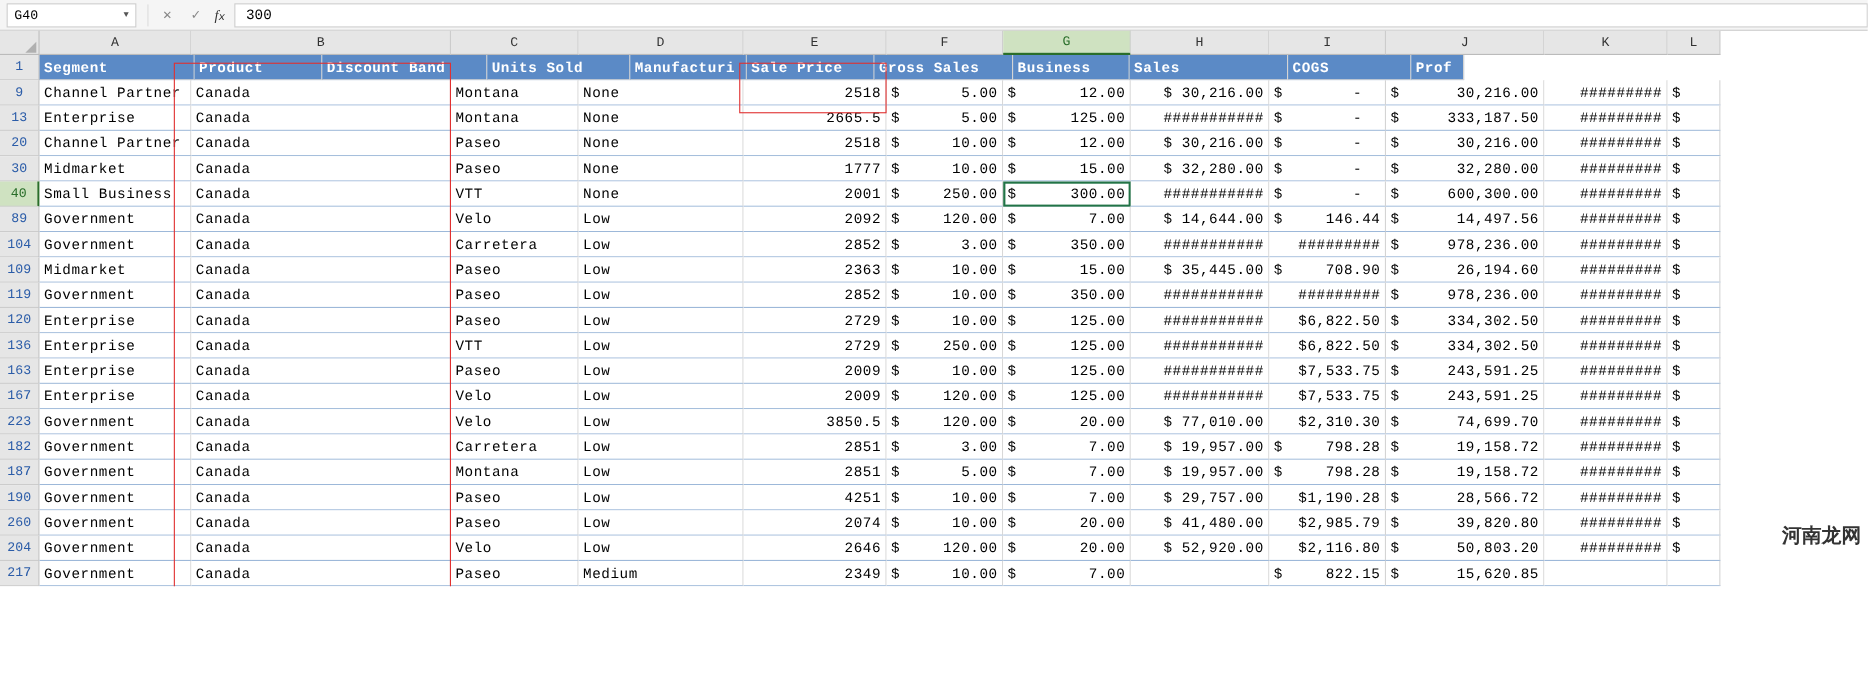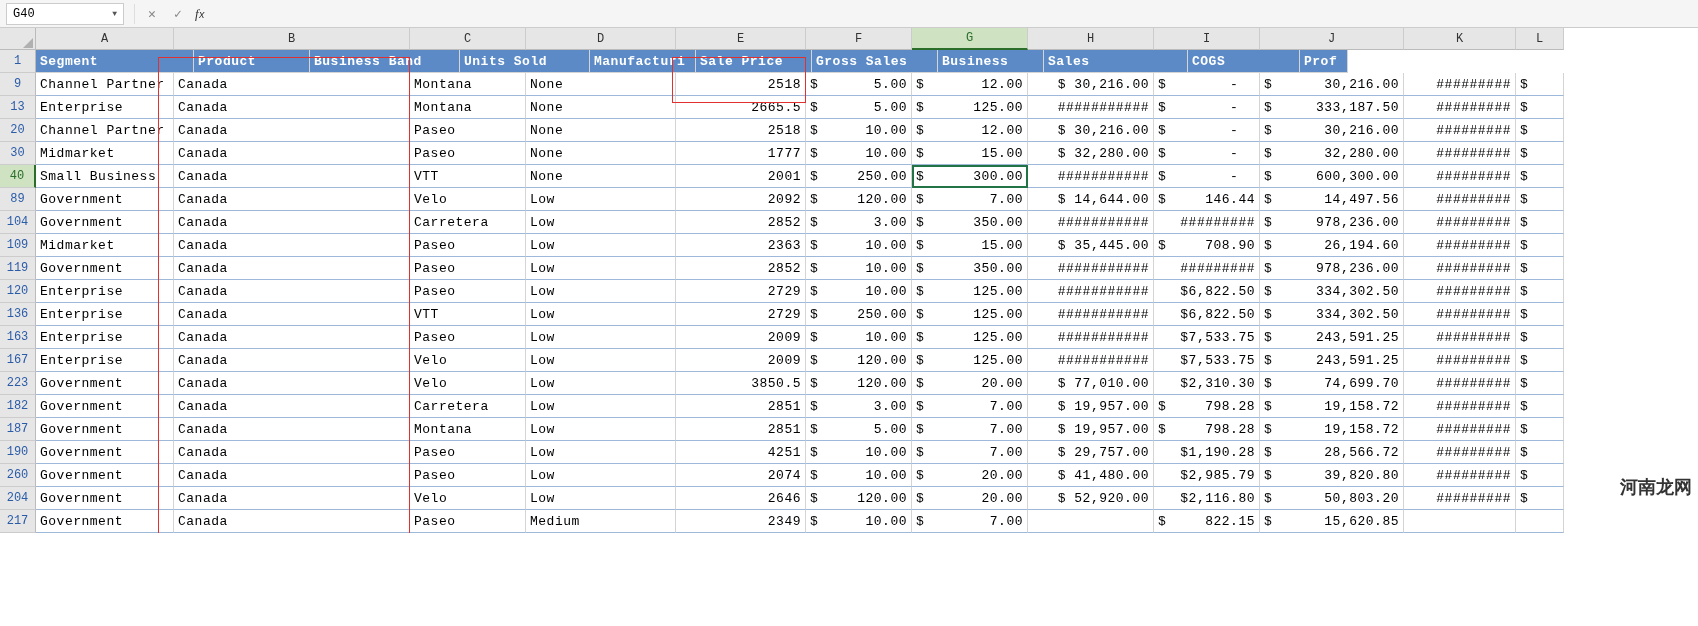--- a/index.html
+++ b/index.html
@@ -39,20 +39,23 @@
 
 <div class="fbar">
   <div class="namebox">
     <span>G40</span>
     <span class="dd">▼</span>
   </div>
   <div class="fbar-sep"></div>
   <div class="fbar-btn">✕</div>
   <div class="fbar-btn">✓</div>
   <div class="fx">f<span style="font-size:10px">x</span></div>
+  <div class="fval">
+    <span>300</span>
+  </div>
 </div>
 
 <div class="sheet">
   <div class="corner"></div>
   <div class="colhdrs" id="colhdrs">
       <div class="ch" style="width: 138px;">A</div>
       <div class="ch" style="width: 236px;">B</div>
       <div class="ch" style="width: 116px;">C</div>
       <div class="ch" style="width: 150px;">D</div>
       <div class="ch" style="width: 130px;">E</div>
@@ -60,23 +63,23 @@
       <div class="ch sel" style="width: 116px;">G</div>
       <div class="ch" style="width: 126px;">H</div>
       <div class="ch" style="width: 106px;">I</div>
       <div class="ch" style="width: 144px;">J</div>
       <div class="ch" style="width: 112px;">K</div>
       <div class="ch" style="width: 48px;">L</div>
     </div>
   <div class="rows" id="rows">
       <div class="row">
         <div class="rh">1</div>
-        <div class="cell hdrcell" style="width: 158px;">Segment</div>
+        <div class="cell hdrcell" style="width: 141px;">Segment</div>
         <div class="cell hdrcell" style="width: 116px;">Product</div>
-        <div class="cell hdrcell" style="width: 150px;">Business Band</div>
+        <div class="cell hdrcell" style="width: 150px;">Discount Band</div>
         <div class="cell hdrcell" style="width: 130px;">Units Sold</div>
         <div class="cell hdrcell" style="width: 106px;">Manufacturi</div>
         <div class="cell hdrcell" style="width: 116px;"> Sale Price</div>
         <div class="cell hdrcell" style="width: 126px;">Gross Sales</div>
         <div class="cell hdrcell" style="width: 106px;">Business</div>
         <div class="cell hdrcell" style="width: 144px;">Sales</div>
         <div class="cell hdrcell" style="width: 112px;">COGS</div>
         <div class="cell hdrcell" style="width: 48px;">Prof</div>
       </div>
       <div class="row">

